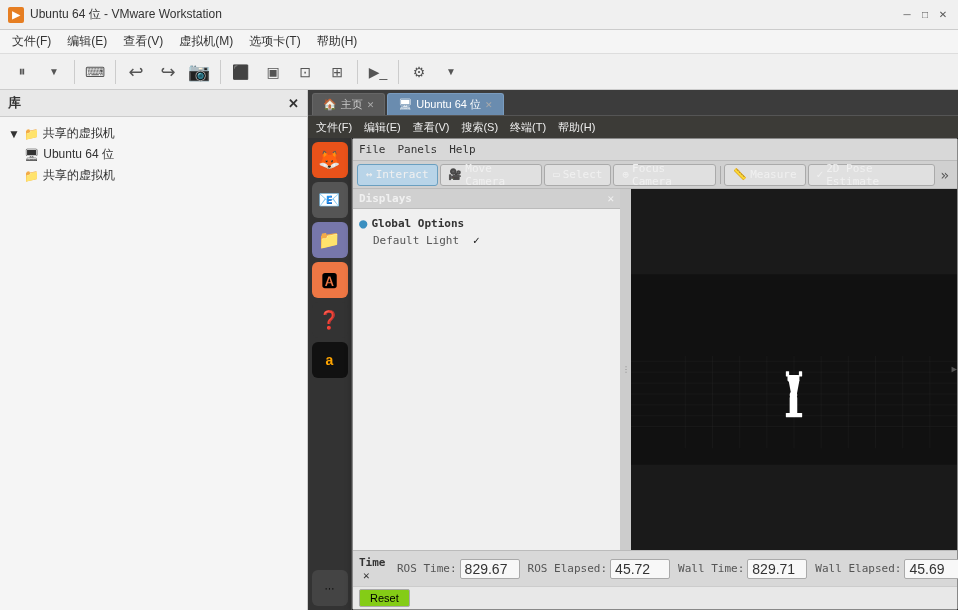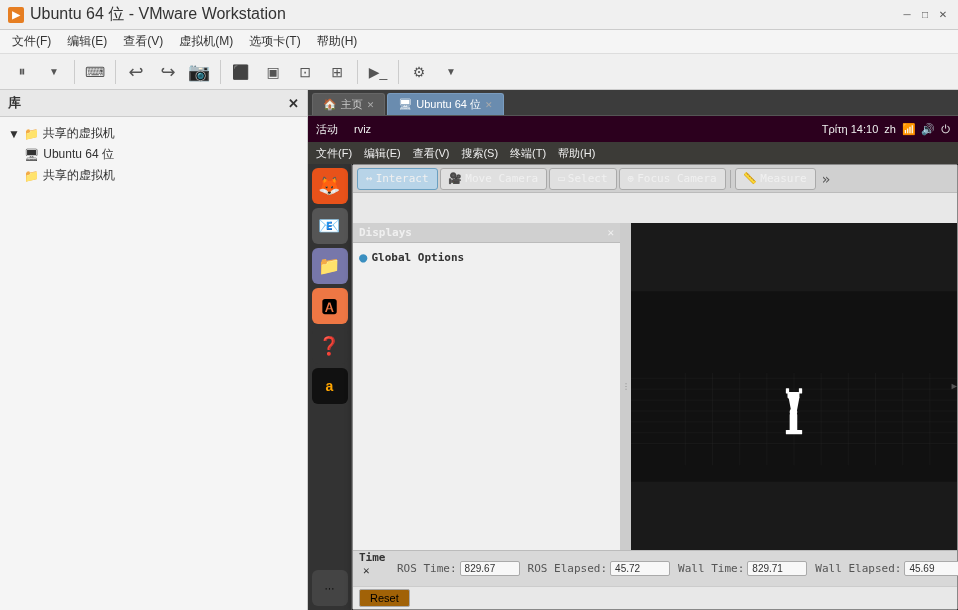--- a/index.html
+++ b/index.html
@@ -16,21 +16,21 @@
     }
     .vmware-titlebar .vm-icon {
       width: 16px; height: 16px;
       background: #e67e22;
       margin-right: 6px;
       border-radius: 2px;
       display: flex; align-items: center; justify-content: center;
       font-size: 10px; color: white; font-weight: bold;
     }
     .vmware-titlebar .title-text {
-      font-size: 16px; color: #333; flex: 1;
+      font-size: 12px; color: #333; flex: 1;
     }
     .vmware-titlebar .win-controls {
       display: flex; gap: 4px;
     }
     .win-controls span {
       width: 14px; height: 14px; display: inline-flex; align-items: center; justify-content: center;
       font-size: 10px; cursor: pointer; color: #555;
     }
 
     
@@ -306,21 +306,20 @@
       height: 22px;
       display: flex; align-items: center; gap: 3px;
     }
     .rviz-tool-btn.active { background: #b8d4e8; border-color: #6a9fc0; }
     .rviz-tool-sep { width: 1px; height: 18px; background: #aaa; margin: 0 2px; }
 
     .rviz-body {
       flex: 1;
       display: flex;
       overflow: hidden;
-      margin-top: 30px;
     }
 
     
     .displays-panel {
       width: 268px;
       background: #f0f0f0;
       border-right: 1px solid #ccc;
       display: flex;
       flex-direction: column;
       flex-shrink: 0;
@@ -400,35 +399,36 @@
       font-size: 8px;
       color: #888;
     }
 
     
     .time-panel {
       height: 36px;
       background: #d8d8d8;
       border-top: 1px solid #bbb;
       display: flex;
+      align-items: center;
       padding: 0 6px;
       font-size: 11px;
       gap: 8px;
     }
     .time-panel .time-header {
       font-weight: bold;
       color: #333;
       min-width: 30px;
     }
     .time-field {
       display: flex; align-items: center; gap: 3px;
     }
     .time-field label { color: #555; white-space: nowrap; }
     .time-field input {
-      width: 60px; padding: 1px 4px; font-size: 10px;
+      width: 60px; padding: 1px 4px; font-size: 14px;
       border: 1px solid #aaa; border-radius: 2px;
       background: #f8f8f8; color: #333;
     }
 
     
     .term-line { line-height: 1.4; }
 
     
     .displays-content::-webkit-scrollbar { width: 6px; }
     .displays-content::-webkit-scrollbar-track { background: #e8e8e8; }
@@ -529,31 +529,20 @@
       <div class="tab active">
         <span class="home-icon">🖥</span>
         <span>Ubuntu 64 位</span>
         <span class="tab-close">✕</span>
       </div>
     </div>
 
     <div class="vm-content">
       <div class="ubuntu-desktop">
 
-        <div class="ubuntu-topbar">
-          <span>活动</span>
-          <span style="margin-left:8px;">rviz</span>
-          <div class="ubuntu-right">
-            <span>Τρίτη 14:10</span>
-            <span>zh</span>
-            <span>📶</span>
-            <span>🔊</span>
-            <span>⏻</span>
-          </div>
-        </div>
 
 
         <div class="ubuntu-menubar">
           <span>文件(F)</span>
           <span>编辑(E)</span>
           <span>查看(V)</span>
           <span>搜索(S)</span>
           <span>终端(T)</span>
           <span>帮助(H)</span>
         </div>
@@ -585,20 +574,25 @@
               <div class="term-line">
                 <span>auto-starting new master</span>
               </div>
               <div class="term-line">
                 <span>process[master]: started with pid [11454]</span>
               </div>
 
               <div class="rviz-window" style="top:0; left:0; right:0; bottom:0; position:absolute;">
 
 
+                <div class="rviz-menubar">
+                  <span>File</span>
+                  <span>Panels</span>
+                  <span>Help</span>
+                </div>
 
                 <div class="rviz-toolbar">
                   <div class="rviz-tool-btn active">
                     <span>↔</span>
                     <span>Interact</span>
                   </div>
                   <div class="rviz-tool-btn">
                     <span>🎥</span>
                     <span>Move Camera</span>
                   </div>
@@ -607,37 +601,45 @@
                     <span>Select</span>
                   </div>
                   <div class="rviz-tool-btn">
                     <span>⊕</span>
                     <span>Focus Camera</span>
                   </div>
                   <div class="rviz-tool-sep"></div>
                   <div class="rviz-tool-btn">
                     <span>📏</span>
                     <span>Measure</span>
+                  </div>
+                  <div class="rviz-tool-btn">
+                    <span>✓</span>
+                    <span>2D Pose Estimate</span>
                   </div>
                   <div class="rviz-tool-more">»</div>
                 </div>
 
                 <div class="rviz-body">
 
                   <div class="displays-panel">
                     <div class="displays-header">
                       <span>Displays</span>
                       <span>✕</span>
                     </div>
                     <div class="displays-content">
                       <div class="display-group">
                         <div class="display-group-header">
                           <span class="bullet">●</span>
                           <span>Global Options</span>
                         </div>
+                        <div class="display-row">
+                          <span class="label">Default Light</span>
+                          <span class="value">✓</span>
+                        </div>
                       </div>
                     </div>
                   </div>
 
                   <div class="rviz-handle">⋮</div>
 
                   <div class="rviz-3d-view">
                     <svg class="rviz-grid" viewBox="0 0 600 350">
 
                       <rect width="600" height="350" fill="#111111"></rect>
@@ -703,21 +705,21 @@
                     <input type="text" readonly="" value="829.71" style="">
                   </div>
                   <div class="time-field">
                     <label>Wall Elapsed:</label>
                     <input type="text" readonly="" value="45.69" style="">
                   </div>
 
                 </div>
 
                 <div style="padding:2px 6px; background:#e8e8e8; border-top:1px solid #ccc; display:flex; align-items:center;">
-                  <button style="padding:2px 10px; font-size:11px; border:1px solid #aaa; border-radius:2px; background:#a16207; cursor:pointer;">Reset</button>
+                  <button style="padding:2px 10px; font-size:11px; border:1px solid #aaa; border-radius:2px; background:#84cc16; cursor:pointer;">Reset</button>
                 </div>
 
               </div>
             </div>
           </div>
         </div>
       </div>
     </div>
   </div>
 </div>

